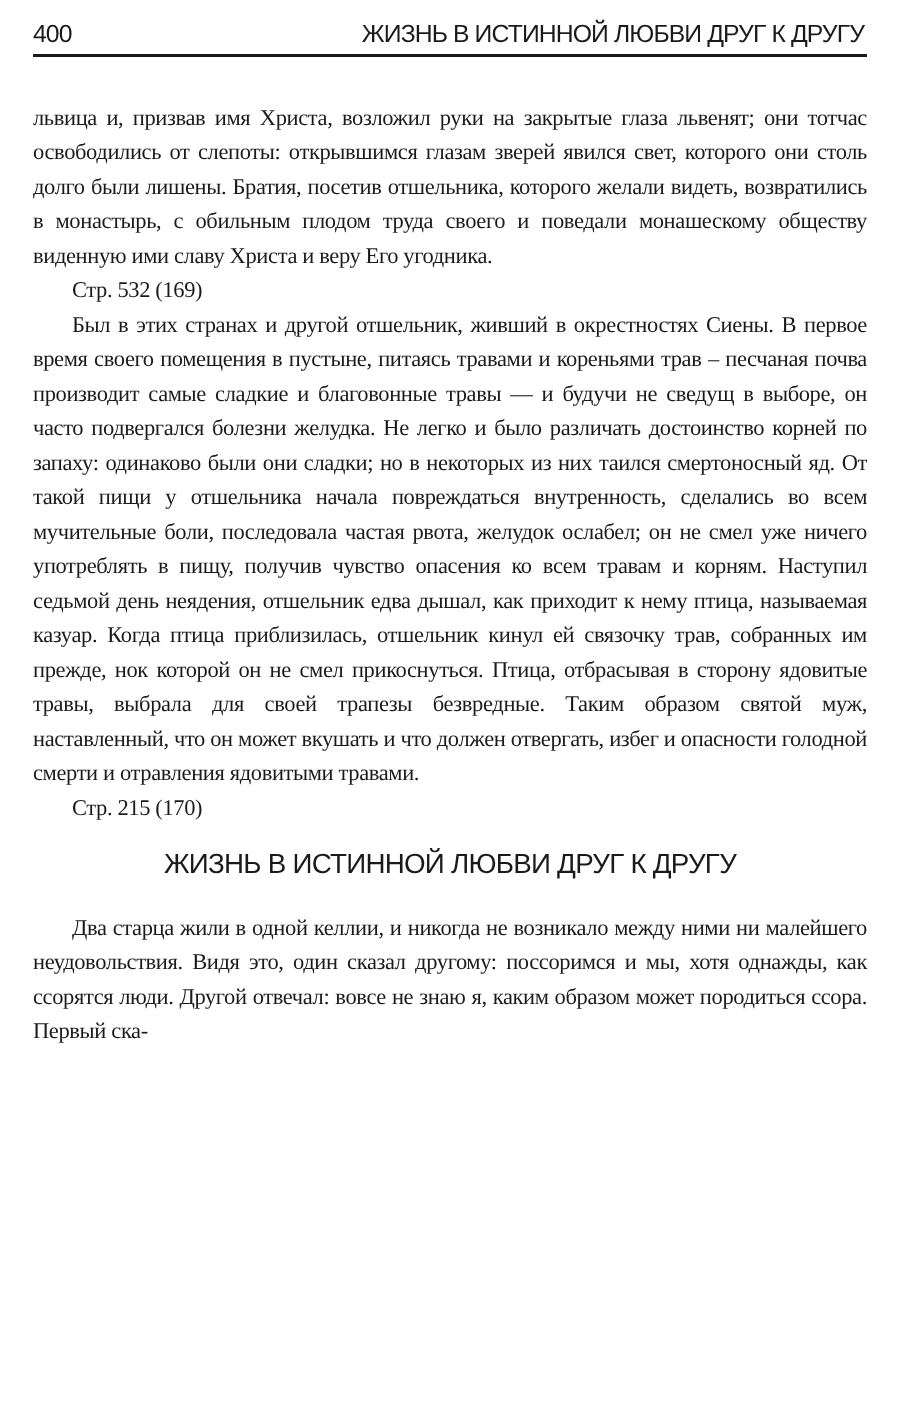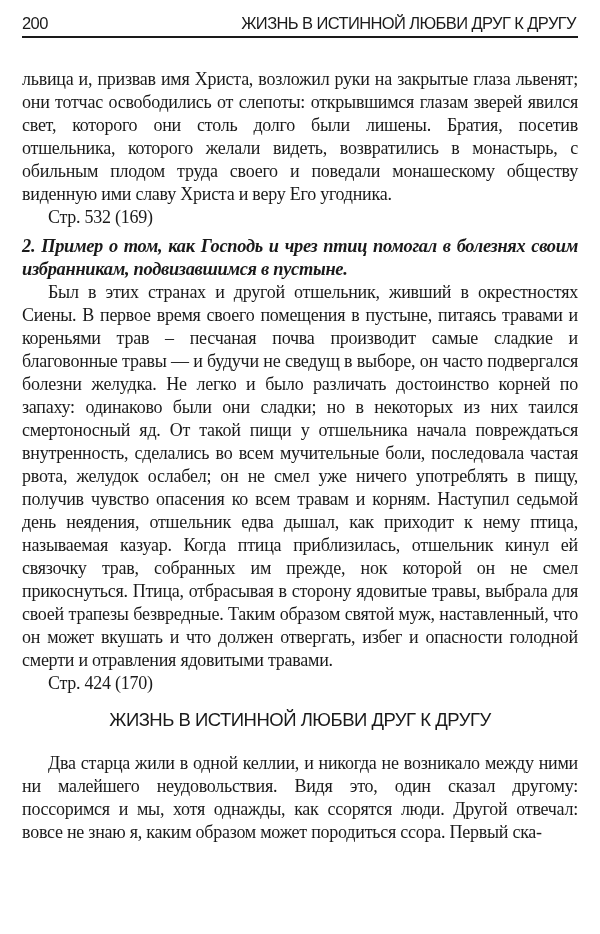--- a/index.html
+++ b/index.html
@@ -11,47 +11,46 @@
   .page { position: absolute; left: 22px; top: 0; width: 556px; }
   .running-head {
     position: absolute; top: 14px; left: 0; width: 556px; height: 22px;
     border-bottom: 2px solid #1a1a1a;
     font-family: "Liberation Sans", "DejaVu Sans", sans-serif;
     font-size: 16.5px; letter-spacing: -0.6px;
   }
   .running-head .folio { position: absolute; left: 0; top: 0; }
   .running-head .title { position: absolute; right: 2px; top: 0; }
   .body { position: absolute; top: 68px; left: 0; width: 556px; }
-  p { margin: 0; font-size: 18px; line-height: 23px; text-align: justify; text-align-last: left; letter-spacing: -0.25px; }
+  p { margin: 0; font-size: 15px; line-height: 23px; text-align: justify; text-align-last: left; letter-spacing: -0.25px; }
   .indent { text-indent: 26px; font-family: Liberation Serif, serif; }
   .ref { padding-left: 26px; text-align: right; }
   .heading-it {
     font-weight: bold; font-style: italic; margin-top: 6px;
     font-size: 18.4px; letter-spacing: -0.3px;
   }
   .section-title {
     font-family: "Liberation Sans", "DejaVu Sans", sans-serif;
     font-size: 18.5px; text-align: center; text-align-last: center;
     margin-top: 12px; margin-bottom: 4px; letter-spacing: -0.5px; line-height: 26px;
   }
 </style>
 </head>
 <body>
 
 <div class="page">
   <div class="running-head">
-    <span class="folio">200</span>
+    <span class="folio">400</span>
     <span class="title">ЖИЗНЬ В ИСТИННОЙ ЛЮБВИ ДРУГ К ДРУГУ</span>
   </div>
 
   <div class="body">
     <p>львица и, призвав имя Христа, возложил руки на закрытые глаза львенят; они тотчас освободились от слепоты: открывшимся глазам зверей явился свет, которого они столь долго были лишены. Братия, посетив отшельника, которого желали видеть, возвратились в монастырь, с обильным плодом труда своего и поведали монашескому обществу виденную ими славу Христа и веру Его угодника.</p>
     <p class="ref">Стр. 532 (169)</p>
 
-    <p class="heading-it">2. Пример о том, как Господь и чрез птиц помогал в болезнях своим избранникам, подвизавшимся в пустыне.</p>
     <p class="indent">Был в этих странах и другой отшельник, живший в окрестностях Сиены. В первое время своего помещения в пустыне, питаясь травами и кореньями трав – песчаная почва производит самые сладкие и благовонные травы — и будучи не сведущ в выборе, он часто подвергался болезни желудка. Не легко и было различать достоинство корней по запаху: одинаково были они сладки; но в некоторых из них таился смертоносный яд. От такой пищи у отшельника начала повреждаться внутренность, сделались во всем мучительные боли, последовала частая рвота, желудок ослабел; он не смел уже ничего употреблять в пищу, получив чувство опасения ко всем травам и корням. Наступил седьмой день неядения, отшельник едва дышал, как приходит к нему птица, называемая казуар. Когда птица приблизилась, отшельник кинул ей связочку трав, собранных им прежде, нок которой он не смел прикоснуться. Птица, отбрасывая в сторону ядовитые травы, выбрала для своей трапезы безвредные. Таким образом святой муж, наставленный, что он может вкушать и что должен отвергать, избег и опасности голодной смерти и отравления ядовитыми травами.</p>
-    <p class="ref">Стр. 424 (170)</p>
+    <p class="ref">Стр. 215 (170)</p>
 
     <p class="section-title">ЖИЗНЬ В ИСТИННОЙ ЛЮБВИ ДРУГ К ДРУГУ</p>
 
     <p class="indent" style="margin-top:19px">Два старца жили в одной келлии, и никогда не возникало между ними ни малейшего неудовольствия. Видя это, один сказал другому: поссоримся и мы, хотя однажды, как ссорятся люди. Другой отвечал: вовсе не знаю я, каким образом может породиться ссора. Первый ска-</p>
   </div>
 </div>
 
 </body></html>

